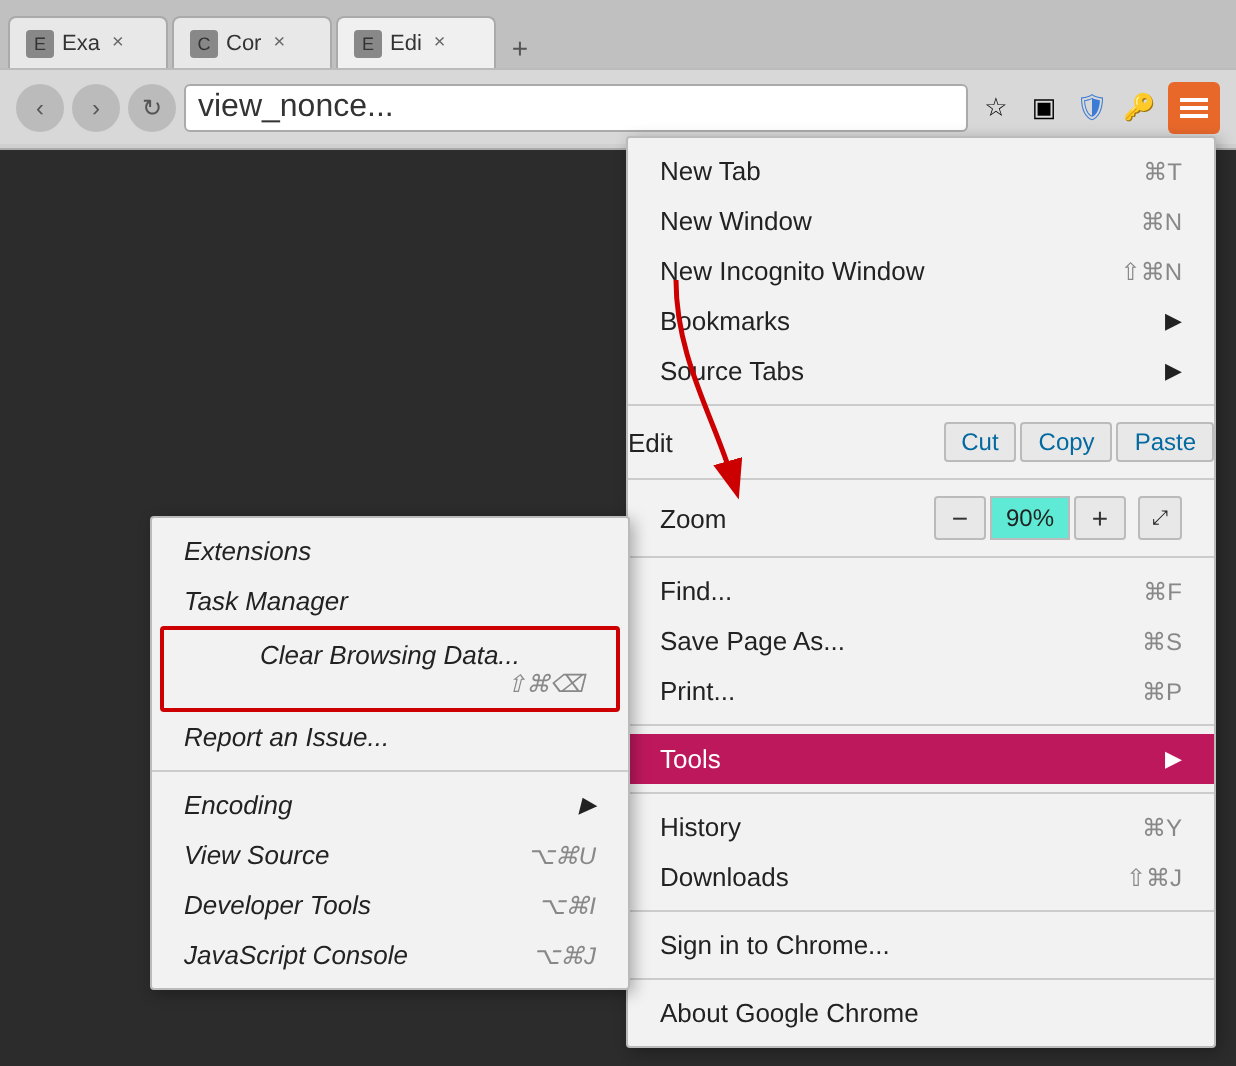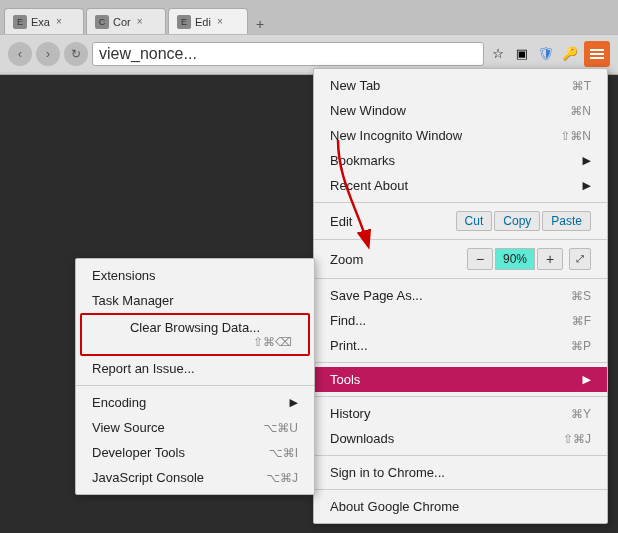--- a/index.html
+++ b/index.html
@@ -264,21 +264,21 @@
       font-size: 10px;
       display: flex;
       align-items: center;
       justify-content: center;
     }
 
     
     .edit-row {
       display: flex;
       align-items: center;
-      padding: 4px 16px;
+      padding: 4px 0;
       font-size: 13px;
       color: #222;
       gap: 44px;
     }
 
     .edit-btns {
       margin-left: auto;
       display: flex;
       gap: 2px;
     }
@@ -307,20 +307,21 @@
       padding: 4px 0;
     }
 
     .submenu-item {
       display: flex;
       align-items: center;
       padding: 5px 16px;
       cursor: pointer;
       color: #222;
       font-size: 13px;
+      font-style: italic;
     }
 
     .submenu-item .shortcut {
       margin-left: auto;
       color: #888;
       font-size: 12px;
     }
 
     .submenu-item .arrow {
       margin-left: auto;
@@ -416,21 +417,21 @@
   </div>
   <div class="menu-item">
     <span>New Incognito Window</span>
     <span class="shortcut">⇧⌘N</span>
   </div>
   <div class="menu-item">
     <span>Bookmarks</span>
     <span class="arrow">▶</span>
   </div>
   <div class="menu-item">
-    <span>Recent About</span>
+    <span>Source Tabs</span>
     <span class="arrow">▶</span>
   </div>
   <div class="menu-separator"></div>
 
   <div class="edit-row">
     <span>Edit</span>
     <div class="edit-btns">
       <button class="edit-btn">Cut</button>
       <button class="edit-btn">Copy</button>
       <button class="edit-btn">Paste</button>
@@ -442,26 +443,26 @@
     <span>Zoom</span>
     <div class="zoom-controls">
       <button class="zoom-btn">−</button>
       <div class="zoom-val">90%</div>
       <button class="zoom-btn">+</button>
       <div class="zoom-expand">⤢</div>
     </div>
   </div>
   <div class="menu-separator"></div>
   <div class="menu-item">
+    <span>Find...</span>
+    <span class="shortcut">⌘F</span>
+  </div>
+  <div class="menu-item">
     <span>Save Page As...</span>
     <span class="shortcut">⌘S</span>
-  </div>
-  <div class="menu-item">
-    <span>Find...</span>
-    <span class="shortcut">⌘F</span>
   </div>
   <div class="menu-item">
     <span>Print...</span>
     <span class="shortcut">⌘P</span>
   </div>
   <div class="menu-separator"></div>
   <div class="menu-item active">
     <span>Tools</span>
     <span class="arrow">▶</span>
   </div>

